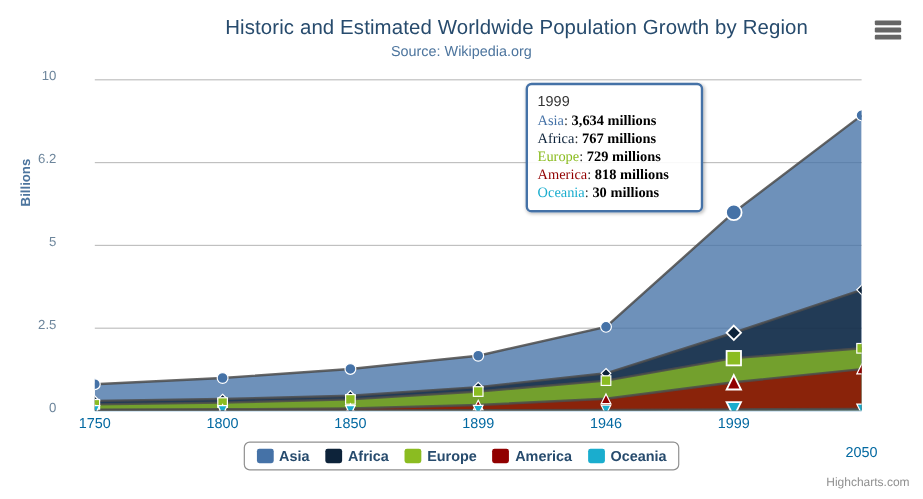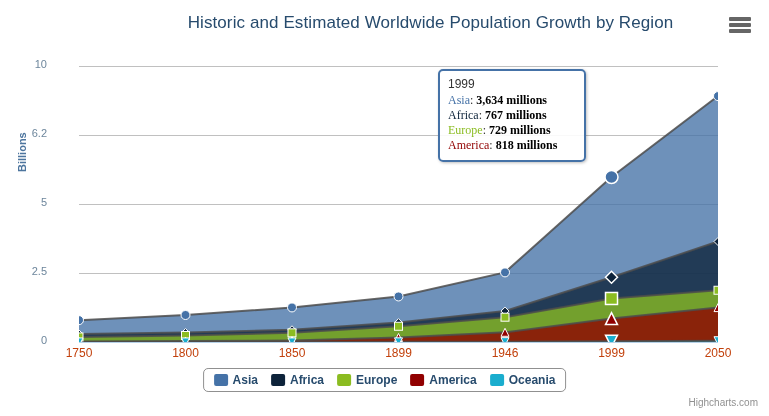--- a/index.html
+++ b/index.html
@@ -97,21 +97,21 @@
     white-space: nowrap;
     font-family: "Liberation Sans", sans-serif;
   }
   .xtick-label {
     position: absolute;
     top: 346px;
     width: 60px;
     margin-left: -30px;
     text-align: center;
     font-size: 12px;
-    color: #c2410c;
+    color: #0369a1;
     font-family: "Liberation Sans", sans-serif;
   }
   #legend {
     position: absolute;
     left: 50%;
     transform: translateX(-50%);
     top: 368px;
     border: 1px solid #909090;
     border-radius: 5px;
     background: #ffffff;
@@ -174,20 +174,21 @@
   }
   .tooltip-series-name { font-weight: normal; }
   .tooltip-value { font-weight: bold; color: #000000; }
 </style>
 </head>
 <body>
 
 <div id="chart-root">
 
   <div id="chart-title">Historic and Estimated Worldwide Population Growth by Region</div>
+  <div id="chart-subtitle">Source: Wikipedia.org</div>
 
   <div id="context-menu-button">
     <span></span>
     <span></span>
     <span></span>
   </div>
 
   <div id="y-axis-title">Billions</div>
 
   <div id="y-ticks">
@@ -204,21 +205,21 @@
       <div class="gridline" style="top: 135px; left: 79px; position: absolute;"></div>
       <div class="gridline" style="top: 66px; left: 79px; position: absolute;"></div>
     </div>
   <div id="x-ticks">
       <div class="xtick-label" style="left: 79px;">1750</div>
       <div class="xtick-label" style="left: 185.5px;">1800</div>
       <div class="xtick-label" style="left: 292px;">1850</div>
       <div class="xtick-label" style="left: 398.5px;">1899</div>
       <div class="xtick-label" style="left: 505px;">1946</div>
       <div class="xtick-label" style="left: 611.5px;">1999</div>
-      <div class="xtick-label" style="left: 718px;">2050</div>
+      <div class="xtick-label" style="left: 718px; margin-top: 24px;">2050</div>
     </div>
 
   <div id="plot-area">
     <svg id="series-svg" width="639" height="276">
         <path d="M 0 254.1684 L 106.5 249.0072 L 213 241.4448 L 319.5 230.46 L 426 206.3928 L 532.5 111.00720000000001 L 639 30.11160000000001 L 639 276 L 0 276 Z" fill="#4572A7" fill-opacity="0.78"></path>
         <path d="M 0 254.1684 L 106.5 249.0072 L 213 241.4448 L 319.5 230.46 L 426 206.3928 L 532.5 111.00720000000001 L 639 30.11160000000001" fill="none" stroke="#4c4c4c" stroke-opacity="0.85" stroke-width="2"></path>
         <path d="M 0 268.0236 L 106.5 266.5332 L 213 263.7732 L 319.5 256.5972 L 426 245.088 L 532.5 211.3056 L 639 175.5084 L 639 276 L 0 276 Z" fill="#0d233a" fill-opacity="0.78"></path>
         <path d="M 0 268.0236 L 106.5 266.5332 L 213 263.7732 L 319.5 256.5972 L 426 245.088 L 532.5 211.3056 L 639 175.5084" fill="none" stroke="#4c4c4c" stroke-opacity="0.85" stroke-width="2"></path>
         <path d="M 0 270.9492 L 106.5 269.4864 L 213 266.8368 L 319.5 260.26800000000003 L 426 251.1876 L 532.5 232.4748 L 639 224.25 L 639 276 L 0 276 Z" fill="#8bbc21" fill-opacity="0.78"></path>
         <path d="M 0 270.9492 L 106.5 269.4864 L 213 266.8368 L 319.5 260.26800000000003 L 426 251.1876 L 532.5 232.4748 L 639 224.25" fill="none" stroke="#4c4c4c" stroke-opacity="0.85" stroke-width="2"></path>
@@ -264,20 +265,21 @@
       </svg>
   </div>
 
   <div id="tooltip">
     <div id="tooltip-header">1999</div>
     <div id="tooltip-rows">
         <div class="tooltip-row"><span class="tooltip-series-name" style="color: rgb(69, 114, 167);">Asia</span><span>: </span><span class="tooltip-value">3,634 millions</span></div>
         <div class="tooltip-row"><span class="tooltip-series-name" style="color: rgb(13, 35, 58);">Africa</span><span>: </span><span class="tooltip-value">767 millions</span></div>
         <div class="tooltip-row"><span class="tooltip-series-name" style="color: rgb(139, 188, 33);">Europe</span><span>: </span><span class="tooltip-value">729 millions</span></div>
         <div class="tooltip-row"><span class="tooltip-series-name" style="color: rgb(145, 0, 0);">America</span><span>: </span><span class="tooltip-value">818 millions</span></div>
+        <div class="tooltip-row"><span class="tooltip-series-name" style="color: rgb(26, 173, 206);">Oceania</span><span>: </span><span class="tooltip-value">30 millions</span></div>
       </div>
   </div>
 
   <div id="legend">
       <div class="legend-item">
         <span class="legend-swatch" style="background: rgb(69, 114, 167);"></span>
         <span class="legend-label">Asia</span>
       </div>
       <div class="legend-item">
         <span class="legend-swatch" style="background: rgb(13, 35, 58);"></span>

